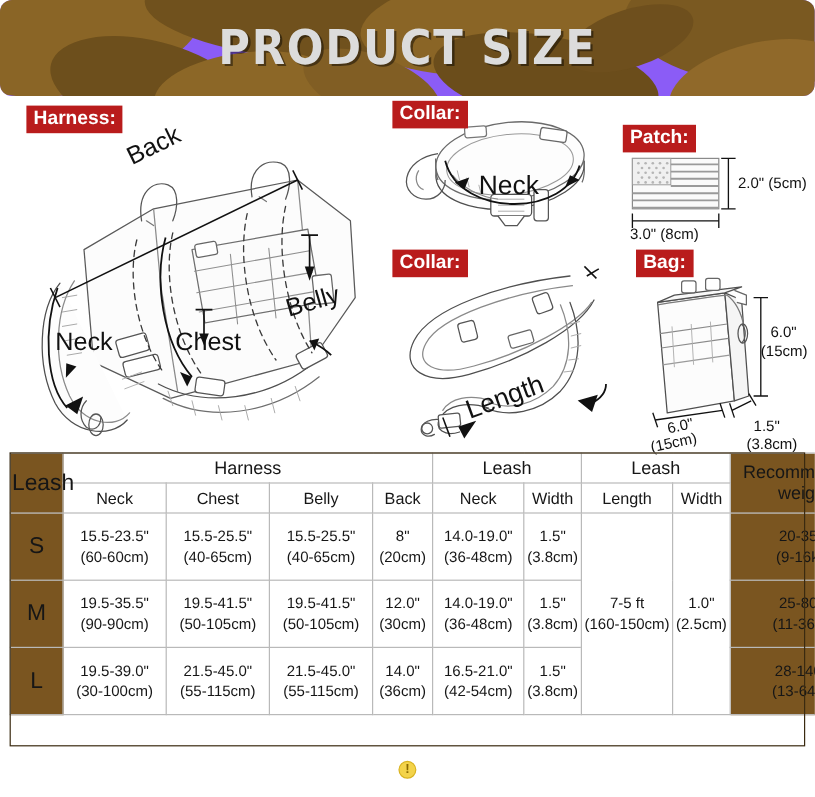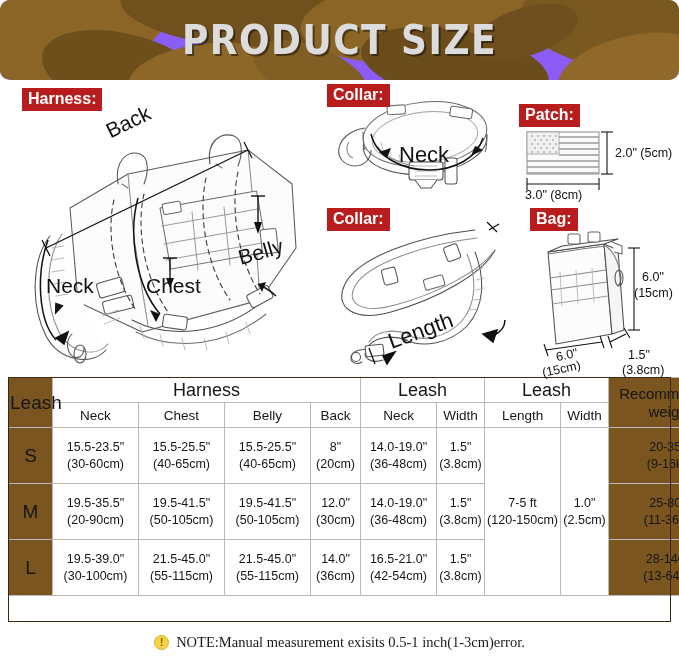--- a/index.html
+++ b/index.html
@@ -74,21 +74,21 @@
     font-family: "Liberation Sans", sans-serif;
     table-layout: fixed;
   }
   table.size-table td, table.size-table th {
     border: 1px solid #b9b9b9;
     text-align: center;
     vertical-align: middle;
     font-weight: normal;
     color: #161616;
   }
-  .grp-head { font-size: 18px; font-weight: bold; height: 25px; color: #111; }
+  .grp-head { font-size: 15px; font-weight: bold; height: 25px; color: #111; }
   .sub-head { font-size: 13.5px; font-weight: bold; height: 25px; color: #111; }
   .cell { font-size: 12.5px; line-height: 1.3; height: 56px; padding: 2px 1px; }
   .size-col {
     background: #7a5520; color: #ffffff;
     font-size: 19px; font-weight: bold;
     border: 1px solid #7a5520;
   }
   .size-head {
     background: #7a5520; color: #ffffff;
     font-size: 19px; font-weight: bold;
@@ -474,21 +474,21 @@
         <th class="sub-head">Length</th>
         <th class="sub-head">Width</th>
       </tr>
     </thead>
     <tbody>
 
       <tr>
         <td class="size-col">S</td>
         <td class="cell">
           <div>15.5-23.5"</div>
-          <div>(30-60cm)</div>
+          <div>(60-60cm)</div>
         </td>
         <td class="cell">
           <div>15.5-25.5"</div>
           <div>(40-65cm)</div>
         </td>
         <td class="cell">
           <div>15.5-25.5"</div>
           <div>(40-65cm)</div>
         </td>
         <td class="cell">
@@ -498,37 +498,37 @@
         <td class="cell">
           <div>14.0-19.0"</div>
           <div>(36-48cm)</div>
         </td>
         <td class="cell">
           <div>1.5"</div>
           <div>(3.8cm)</div>
         </td>
         <td class="cell" rowspan="3">
           <div>7-5 ft</div>
-          <div>(120-150cm)</div>
+          <div>(160-150cm)</div>
         </td>
         <td class="cell" rowspan="3">
           <div>1.0"</div>
           <div>(2.5cm)</div>
         </td>
         <td class="weight-cell">
           <div>20-35lb</div>
           <div>(9-16kg)</div>
         </td>
       </tr>
 
       <tr>
         <td class="size-col">M</td>
         <td class="cell">
           <div>19.5-35.5"</div>
-          <div>(20-90cm)</div>
+          <div>(90-90cm)</div>
         </td>
         <td class="cell">
           <div>19.5-41.5"</div>
           <div>(50-105cm)</div>
         </td>
         <td class="cell">
           <div>19.5-41.5"</div>
           <div>(50-105cm)</div>
         </td>
         <td class="cell">
@@ -580,14 +580,13 @@
           <div>(13-64kg)</div>
         </td>
       </tr>
     </tbody>
   </table>
 </div>
 <div class="outer-frame"></div>
 
 <div class="note">
   <span class="warn-icon">!</span>
-  <span>NOTE:Manual measurement exisits 0.5-1 inch(1-3cm)error.</span>
 </div>
 
 </body></html>

